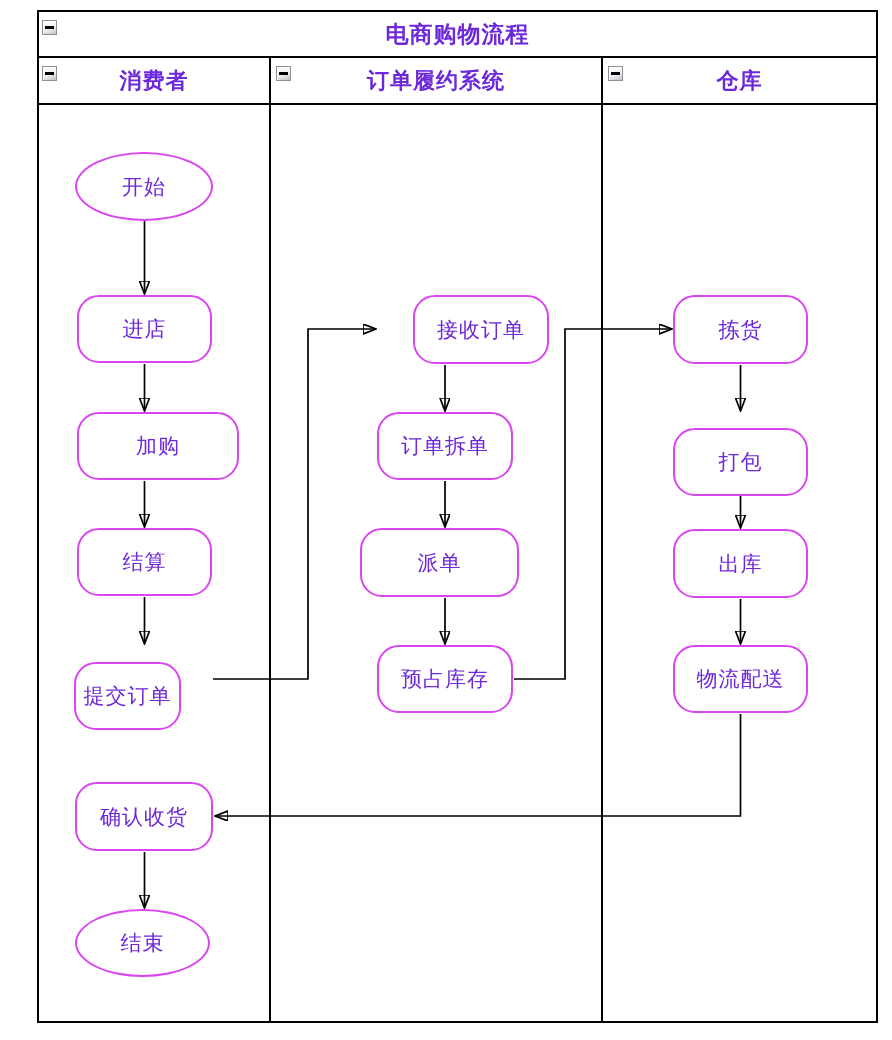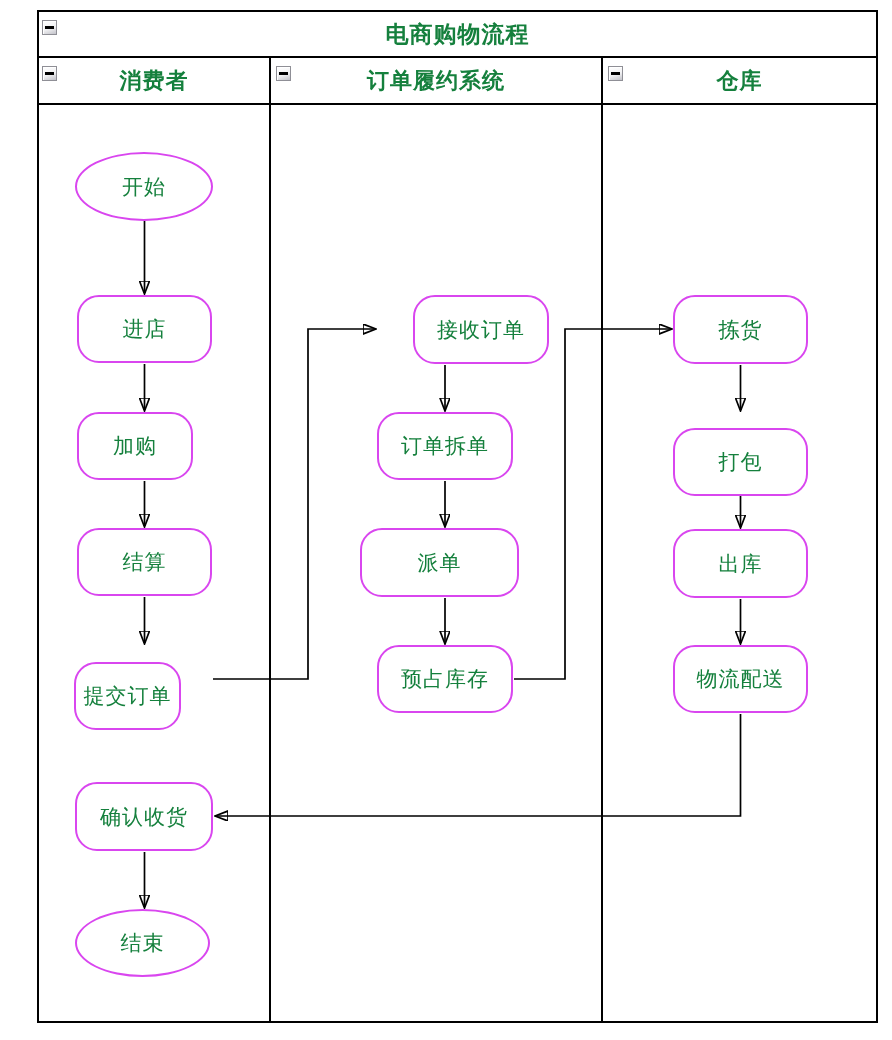--- a/index.html
+++ b/index.html
@@ -1,21 +1,21 @@
 <!DOCTYPE html>
 <html><head>
 <meta charset="utf-8">
 <style>
   html, body { margin: 0; padding: 0; background: #ffffff; }
   #canvas {
     position: relative;
     width: 892px; height: 1040px;
     background: #ffffff;
     font-family: Liberation Mono, monospace;
-    color: #15803d;
+    color: #6d28d9;
     overflow: hidden;
   }
   .abs { position: absolute; }
   .pool-border {
     left: 37px; top: 10px; width: 841px; height: 1013px;
     border: 2px solid #000; box-sizing: border-box;
   }
   .hline { background: #000; height: 2px; }
   .vline { background: #000; width: 2px; }
   .title-cell {
@@ -114,21 +114,21 @@
     <path d="M514,679 L565,679 L565,329 L671,329" marker-end="url(#arrow)"></path>
     <path d="M740.5,714 L740.5,816 L216,816" marker-end="url(#arrow)"></path>
   </svg>
 
   <div class="node ellipse" style="left:75px; top:152px; width:138px; height:69px;">
     <span>开始</span>
   </div>
   <div class="node rounded" style="left:77px; top:295px; width:135px; height:68px;">
     <span>进店</span>
   </div>
-  <div class="node rounded" style="left:77px; top:412px; width:116px; height:68px;">
+  <div class="node rounded" style="left:77px; top:412px; width:162px; height:68px;">
     <span>加购</span>
   </div>
   <div class="node rounded" style="left:77px; top:528px; width:135px; height:68px;">
     <span>结算</span>
   </div>
   <div class="node rounded" style="left:74px; top:645px; width:107px; height:68px;margin-top:17px;">
     <span>提交订单</span>
   </div>
   <div class="node ellipse" style="left:75px; top:909px; width:135px; height:68px;">
     <span>结束</span>

